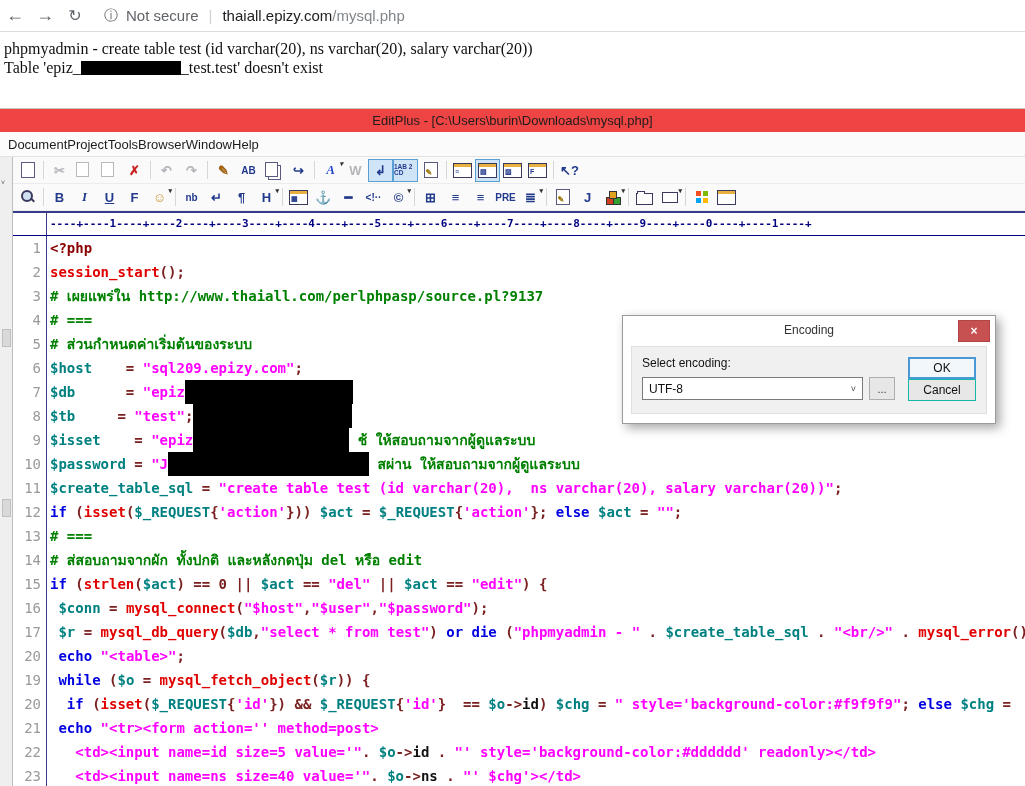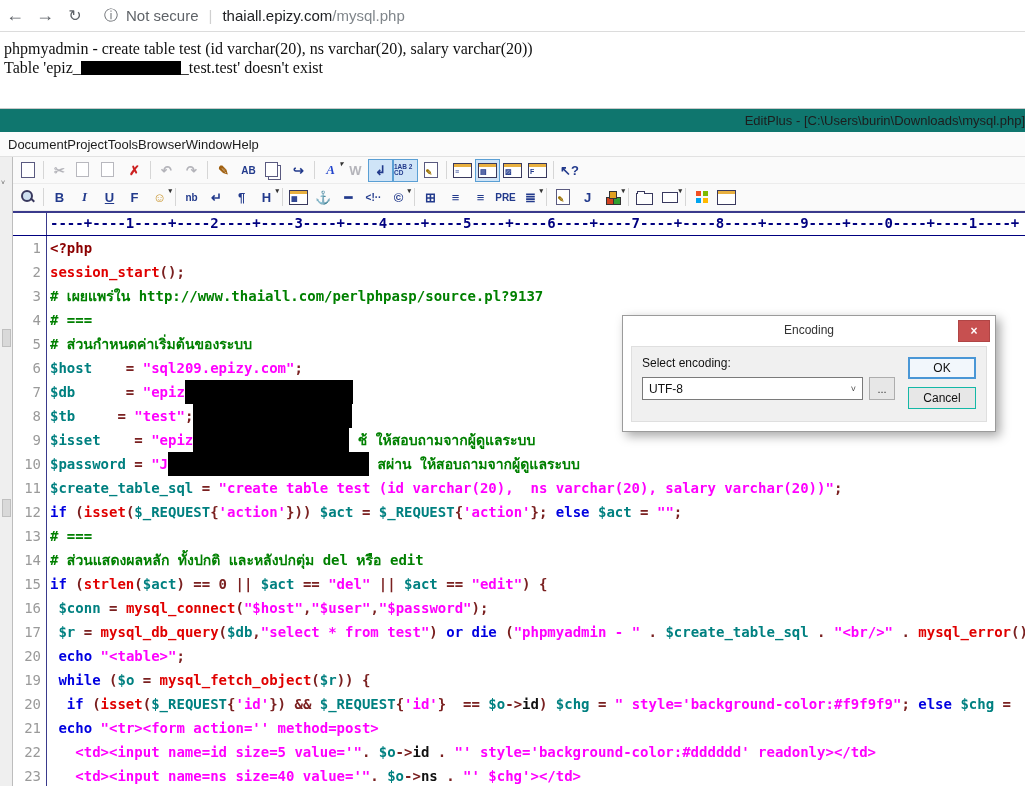--- a/index.html
+++ b/index.html
@@ -14,21 +14,21 @@
   .url-sec{font-size:15px;color:#5f6368;margin-left:8px}
   .url-div{color:#d0d0d0;margin:0 10px;font-size:15px}
   .url-host{font-size:15px;color:#202124}
   .url-path{font-size:15px;color:#80868b}
 
   .browser-content{padding:7px 4px 0 4px;font-family:"Liberation Serif",serif;font-size:16px;line-height:19px;color:#101010}
   .redact-web{display:inline-block;width:100px;height:14px;background:#000;vertical-align:-2px}
 
   
   .editplus{position:absolute;top:108px;left:0;right:0;bottom:0;border-top:1px solid #c9c9c9;display:flex;flex-direction:column}
-  .titlebar{height:23px;background:#0f766e;text-align:right;font-size:13px;line-height:23px;color:#1d1d1d}
+  .titlebar{height:23px;background:#ef4444;text-align:center;font-size:13px;line-height:23px;color:#1d1d1d}
   .menubar{height:24px;background:#fbfbfb;border-bottom:1px solid #e2e2e2;display:flex;align-items:center;padding-left:8px;font-size:13px;color:#1d1d1d}
   .menubar span{cursor:default}
   .body-row{flex:1;display:flex;min-height:0}
   .left-strip{width:12px;background:#efefef;border-right:1px solid #bdbdbd;position:relative;flex:0 0 12px}
   .strip-arrow{position:absolute;top:22px;left:1px;font-size:7px;color:#666}
   .strip-handle{position:absolute;left:2px;width:7px;height:16px;background:#d9d9d9;border:1px solid #bfbfbf}
   .main-col{flex:1;display:flex;flex-direction:column;min-width:0}
 
   .toolbar{height:26px;background:#fafafa;display:flex;align-items:center;padding-left:2px;border-bottom:1px solid #ececec}
   .sep{width:1px;height:18px;background:#d6d6d6;margin:0 3px;flex:0 0 1px}
@@ -63,21 +63,21 @@
   .i-cubes i:nth-child(2){left:7px;top:6px;background:#30a030}
   .i-cubes i:nth-child(3){left:3px;top:0;background:#e0a020}
   .i-folder{width:15px;height:10px;border:1px solid #39395e;background:#fdfdfd;display:inline-block;position:relative;margin-top:3px}
   .i-folder::before{content:"";position:absolute;top:-3px;left:0;width:6px;height:2px;border:1px solid #39395e;border-bottom:none;background:#fdfdfd}
   .i-rect{width:14px;height:9px;border:1px solid #39395e;background:#fff;display:inline-block}
 
   .navyline{height:2px;background:#3a3a8c}
   .ruler{height:22px;display:flex;border-bottom:1px solid #000080;background:#fff}
   .ruler .rblank{flex:0 0 33px}
   .ruler .rtext{border-left:1px solid #3a3a8c;padding-left:3px;flex:1;font-family:"DejaVu Sans Mono",monospace;
-                font-weight:bold;font-size:14px;color:#000080;white-space:pre;overflow:hidden;line-height:21px}
+                font-weight:bold;font-size:11px;color:#000080;white-space:pre;overflow:hidden;line-height:21px}
 
   .editor{flex:1;overflow:hidden;background:#fff}
   .cline{display:flex;height:24px;line-height:24px}
   .lnum{flex:0 0 33px;font-family:"DejaVu Sans Mono",monospace;font-size:14px;color:#9a9a9a;text-align:right;padding-right:5px;box-sizing:border-box}
   .ltext{border-left:1px solid #3a3a8c;padding-left:3px;flex:1;white-space:pre;overflow:hidden;
          font-family:"DejaVu Sans Mono",monospace;font-weight:bold;font-size:14px}
   .tok-kw{color:#0000e0}.tok-fn{color:#e00000}.tok-var{color:#008080}.tok-str{color:#ff00ff}
   .tok-com{color:#008000}.tok-op{color:#7a2020}.tok-pl{color:#111}.tok-tag{color:#8b0000}
   .tok-redact{display:inline-block;height:24px;background:#000;vertical-align:top}
 
@@ -89,21 +89,21 @@
              display:flex;align-items:center;justify-content:center;font-size:12px;font-weight:bold;border:1px solid #b04545;cursor:default}
   .dlg-body{margin:3px 8px 9px;background:#f0f0f0;border:1px solid #dfdfdf;padding:9px 10px 12px;display:flex;gap:13px}
   .dlg-left{flex:1;min-width:0}
   .dlg-label{font-size:12px;color:#111;margin-bottom:7px}
   .combo-row{display:flex;gap:6px;align-items:flex-end}
   .combo{flex:1;height:21px;border:1px solid #7a7a7a;background:#fff;display:flex;align-items:center;
          justify-content:space-between;padding:0 6px;font-size:12px;color:#111}
   .chev{color:#444;font-size:9px}
   .btn-browse{width:24px;height:21px;border:1px solid #adadad;background:#e7e7e7;font-size:11px;color:#333;
               display:flex;align-items:center;justify-content:center;cursor:default}
-  .dlg-right{display:flex;flex-direction:column;gap:8px;padding-top:1px}
+  .dlg-right{display:flex;flex-direction:column;gap:0;padding-top:1px}
   .btn{width:68px;height:22px;border:1px solid #14b8a6;background:#e7e7e7;font-size:12px;color:#111;
        display:flex;align-items:center;justify-content:center;cursor:default;box-sizing:border-box}
   .btn-ok{border:2px solid #4a97d6;background:#f2f7fc}
 </style>
 </head>
 <body>
 
 <div class="browser-bar">
   <span class="nav-ico">←</span>
   <span class="nav-ico">→</span>
@@ -314,21 +314,21 @@
           <div class="cline">
             <span class="lnum">12</span>
             <span class="ltext"><span class="tok-kw">if</span><span class="tok-op"> (</span><span class="tok-fn">isset</span><span class="tok-op">(</span><span class="tok-var">$_REQUEST</span><span class="tok-op">{</span><span class="tok-str">'action'</span><span class="tok-op">})) </span><span class="tok-var">$act</span><span class="tok-op"> = </span><span class="tok-var">$_REQUEST</span><span class="tok-op">{</span><span class="tok-str">'action'</span><span class="tok-op">}; </span><span class="tok-kw">else</span><span class="tok-pl"> </span><span class="tok-var">$act</span><span class="tok-op"> = </span><span class="tok-str">""</span><span class="tok-op">;</span></span>
           </div>
           <div class="cline">
             <span class="lnum">13</span>
             <span class="ltext"><span class="tok-com"># ===</span></span>
           </div>
           <div class="cline">
             <span class="lnum">14</span>
-            <span class="ltext"><span class="tok-com"># ส่วนแสดงผลหลัก ทั้งปกติ และหลังปกตุ่ม del หรือ edit</span></span>
+            <span class="ltext"><span class="tok-com"># ส่สอบถามจากผัก ทั้งปกติ และหลังกดปุ่ม del หรือ edit</span></span>
           </div>
           <div class="cline">
             <span class="lnum">15</span>
             <span class="ltext"><span class="tok-kw">if</span><span class="tok-op"> (</span><span class="tok-fn">strlen</span><span class="tok-op">(</span><span class="tok-var">$act</span><span class="tok-op">) == 0 || </span><span class="tok-var">$act</span><span class="tok-op"> == </span><span class="tok-str">"del"</span><span class="tok-op"> || </span><span class="tok-var">$act</span><span class="tok-op"> == </span><span class="tok-str">"edit"</span><span class="tok-op">) {</span></span>
           </div>
           <div class="cline">
             <span class="lnum">16</span>
             <span class="ltext"><span class="tok-pl"> </span><span class="tok-var">$conn</span><span class="tok-op"> = </span><span class="tok-fn">mysql_connect</span><span class="tok-op">(</span><span class="tok-str">"$host"</span><span class="tok-op">,</span><span class="tok-str">"$user"</span><span class="tok-op">,</span><span class="tok-str">"$password"</span><span class="tok-op">);</span></span>
           </div>
           <div class="cline">

